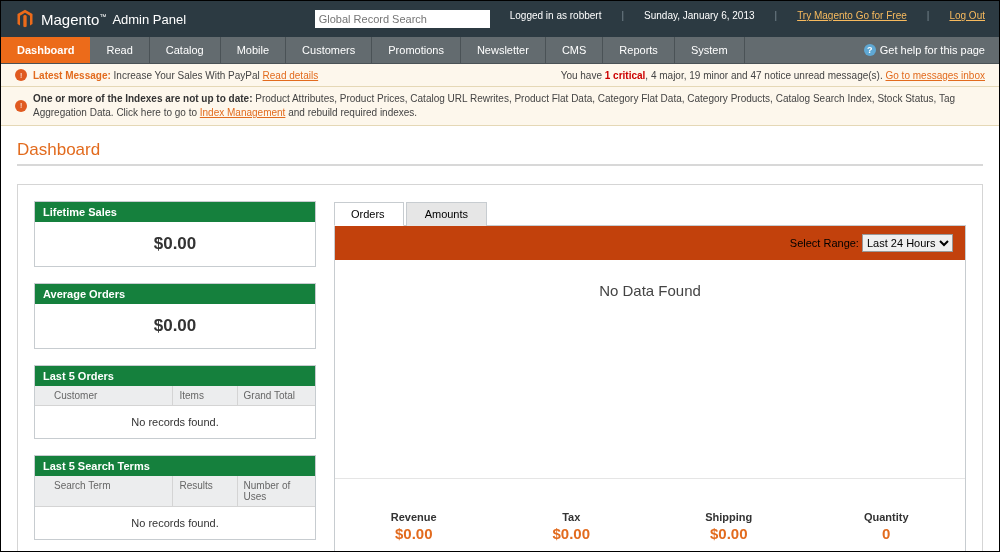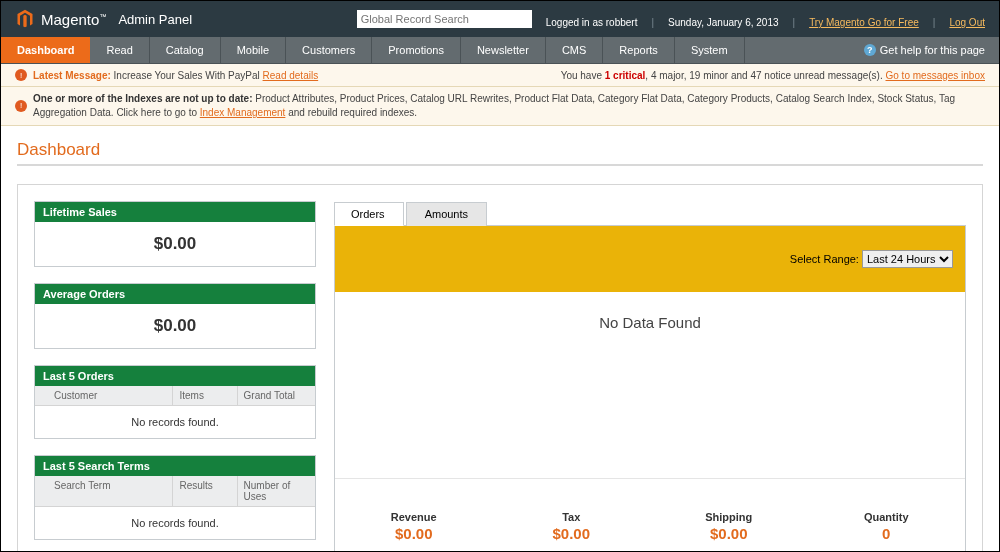--- a/index.html
+++ b/index.html
@@ -4,22 +4,22 @@
   <style>
     * { margin: 0; padding: 0; box-sizing: border-box; }
     body { font-family: Arial, Helvetica, sans-serif; font-size: 11px; background: #fff; }
     .page { width: 1000px; height: 552px; border: 1px solid #000; overflow: hidden; }
     
     .header { background: #2c3a42; height: 36px; display: flex; align-items: center; padding: 0 14px; color: #fff; }
     .logo-wrap { display: flex; align-items: center; gap: 6px; }
     .logo-icon { width: 20px; height: 20px; }
     .logo-text { font-size: 15px; font-weight: normal; }
     .logo-text sup { font-size: 7px; }
-    .logo-sub { margin-left: 6px; font-size: 13px; color: #fff; }
-    .header-right { margin-left: auto; display: flex; align-items: flex-end; gap: 14px; font-size: 10px; }
+    .logo-sub { font-size: 13px; color: #fff; }
+    .header-right { margin-left: auto; display: flex; align-items: flex-start; gap: 20px; font-size: 10px; }
     .search-box { width: 175px; height: 18px; padding: 2px 4px; font-size: 11px; border: none; }
     .header-link { color: #f7ba5e; cursor: pointer; text-decoration: underline; }
     .sep { color: #7a8a93; }
     
     .nav { background: #636b6f; border-bottom: 1px solid #4a5256; display: flex; }
     .nav-item { padding: 7px 16px; color: #fff; font-size: 11px; border-right: 1px solid #4a5256; cursor: pointer; }
     .nav-item.active { background: #ec6b1a; font-weight: bold; border-right: none; }
     .nav-help { margin-left: auto; padding: 7px 14px; color: #fff; display: flex; align-items: center; gap: 4px; }
     .help-icon { width: 12px; height: 12px; background: #5fa8d4; border-radius: 50%; display: inline-flex; align-items: center; justify-content: center; font-size: 9px; font-weight: bold; }
     
@@ -44,21 +44,21 @@
     .box-thead { background: #ecedee; display: flex; font-size: 10px; color: #666; border-bottom: 1px solid #d4d4d4; padding-left: 13px; }
     .box-th { padding: 4px 6px; border-right: 1px solid #d4d4d4; }
     .box-th:last-child { border-right: none; }
     .box-none { padding: 10px; text-align: center; font-size: 11px; color: #333; }
     
     .tabs { display: flex; border-bottom: 1px solid #c7ccd0; }
     .tab { padding: 5px 18px; background: #e6e6e6; border: 1px solid #c7ccd0; border-bottom: none; font-size: 11px; cursor: pointer; margin-right: 2px; position: relative; top: 1px; }
     .tab.active { background: #fff; border-bottom: 1px solid #fff; padding-left: 16px; }
     
     .chart-area { flex: 1; border: 1px solid #c7ccd0; border-top: none; display: flex; flex-direction: column; }
-    .range-row { background: #eab308; padding: 24px 12px; text-align: right; font-size: 11px; }
+    .range-row { background: #c2410c; padding: 8px 12px; text-align: right; font-size: 11px; }
     .range-select { font-size: 11px; border: 1px solid #999; height: 18px; }
     .no-data { flex: 1; text-align: center; padding-top: 22px; font-size: 15px; color: #444; }
     .totals { display: flex; border-top: 1px solid #e5e5e5; padding: 12px 0; }
     .total-col { flex: 1; text-align: center; margin-top: 20px; }
     .total-label { font-size: 11px; font-weight: bold; color: #333; margin-bottom: 2px; }
     .total-val { font-size: 15px; font-weight: bold; color: #e26b1e; }
   </style>
 </head>
 <body>
 

